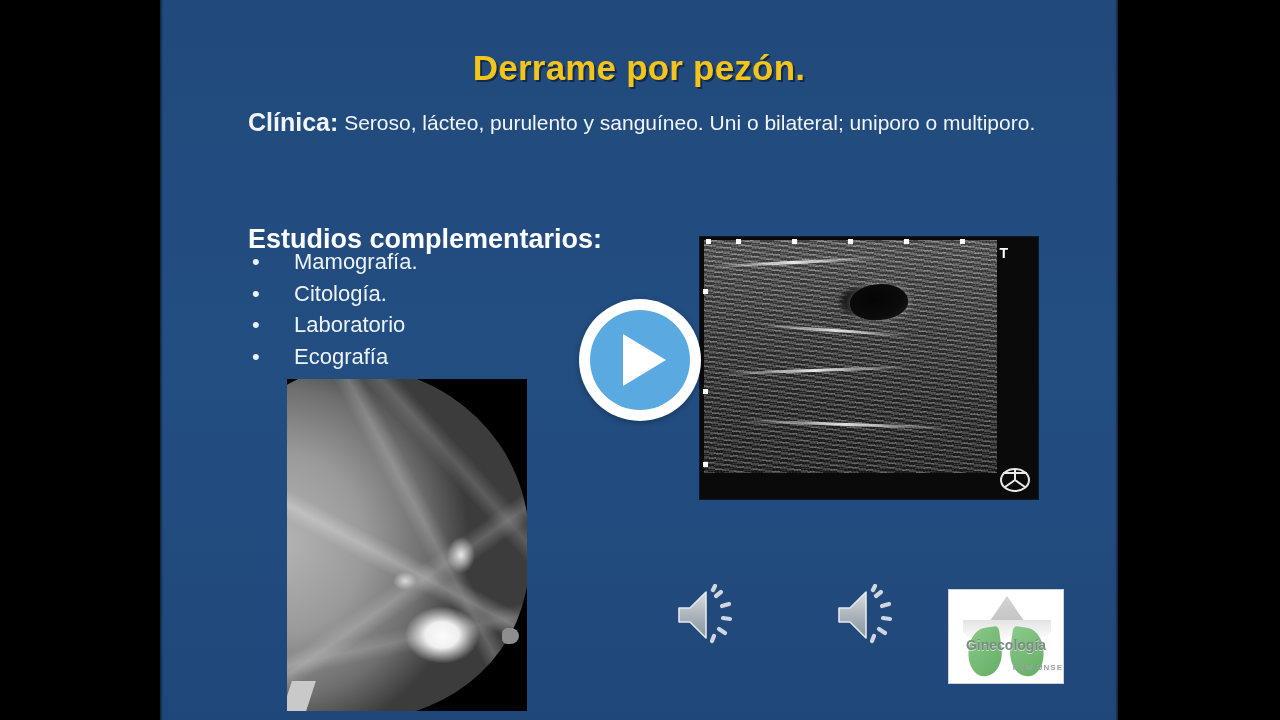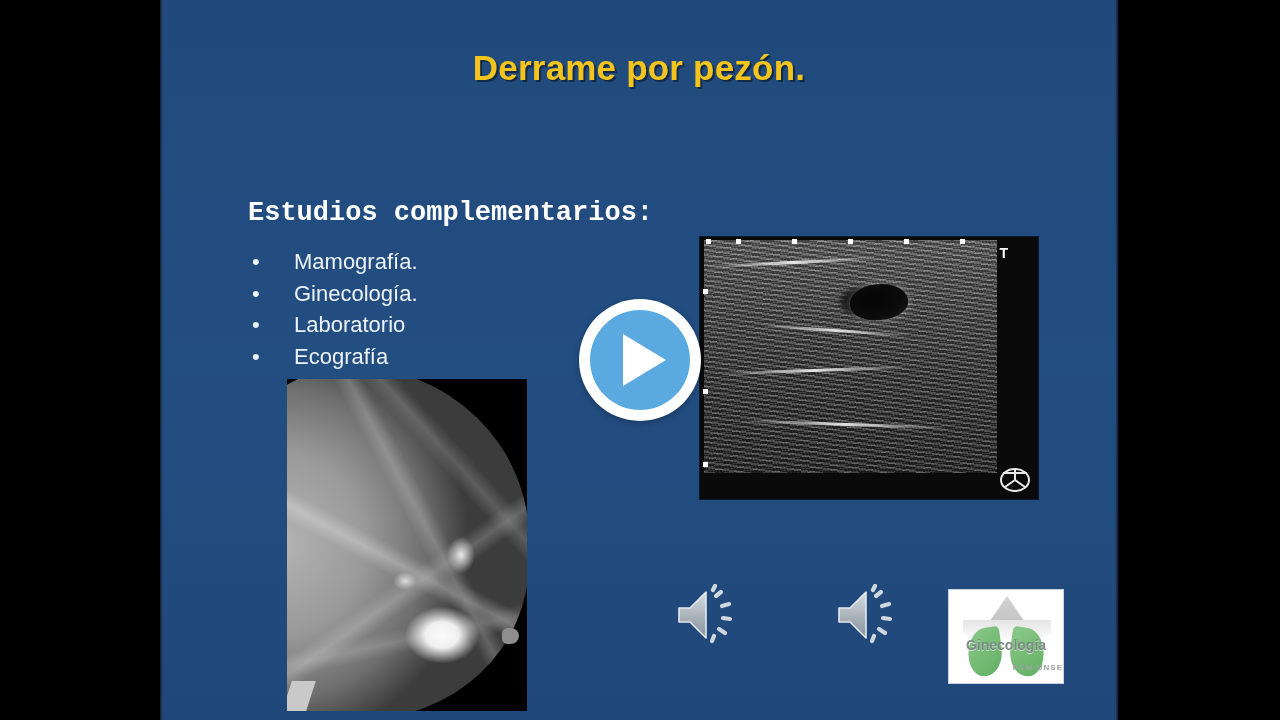--- a/index.html
+++ b/index.html
@@ -33,22 +33,22 @@
     letter-spacing:.2px;
     text-shadow:2px 2px 0 rgba(10,25,45,.65);
   }
   .clinica {
     position:absolute; left:88px; top:104px; width:800px;
     color:#f2f5fa; font-size:21px; line-height:1.5;
   }
   .clinica .lead { font-weight:bold; font-size:25px; vertical-align:-1px; }
 
   .estudios {
-    position:absolute; left:88px; top:198px;
-    color:#ffffff; font-size:27px; font-weight:bold;font-family:Liberation Mono, monospace;
+    position:absolute; left:88px; top:224px;
+    color:#ffffff; font-size:27px; font-weight:bold;
   }
   .bullets {
     position:absolute; left:88px; top:246px; list-style:none;
     color:#eef3f9; font-size:22px;
   }
   .bullets li { position:relative; padding-left:46px; line-height:31.5px; }
   .bullets li .dot {
     position:absolute; left:4px; top:0; font-size:22px; line-height:31.5px;
   }
 
@@ -187,31 +187,34 @@
 </style>
 </head>
 <body>
 
 <div id="screen">
 
   <div id="slide">
 
     <div class="title">Derrame por pezón.</div>
 
+    <div class="clinica">
+      <span class="lead">Clínica:</span><span> Seroso, lácteo, purulento y sanguíneo. Uni o bilateral; uniporo o multiporo.</span>
+    </div>
 
     <div class="estudios">Estudios complementarios:</div>
 
     <ul class="bullets">
       <li>
         <span class="dot">•</span>
         <span>Mamografía.</span>
       </li>
       <li>
         <span class="dot">•</span>
-        <span>Ginecología.</span>
+        <span>Citología.</span>
       </li>
       <li>
         <span class="dot">•</span>
         <span>Laboratorio</span>
       </li>
       <li>
         <span class="dot">•</span>
         <span>Ecografía</span>
       </li>
     </ul>

